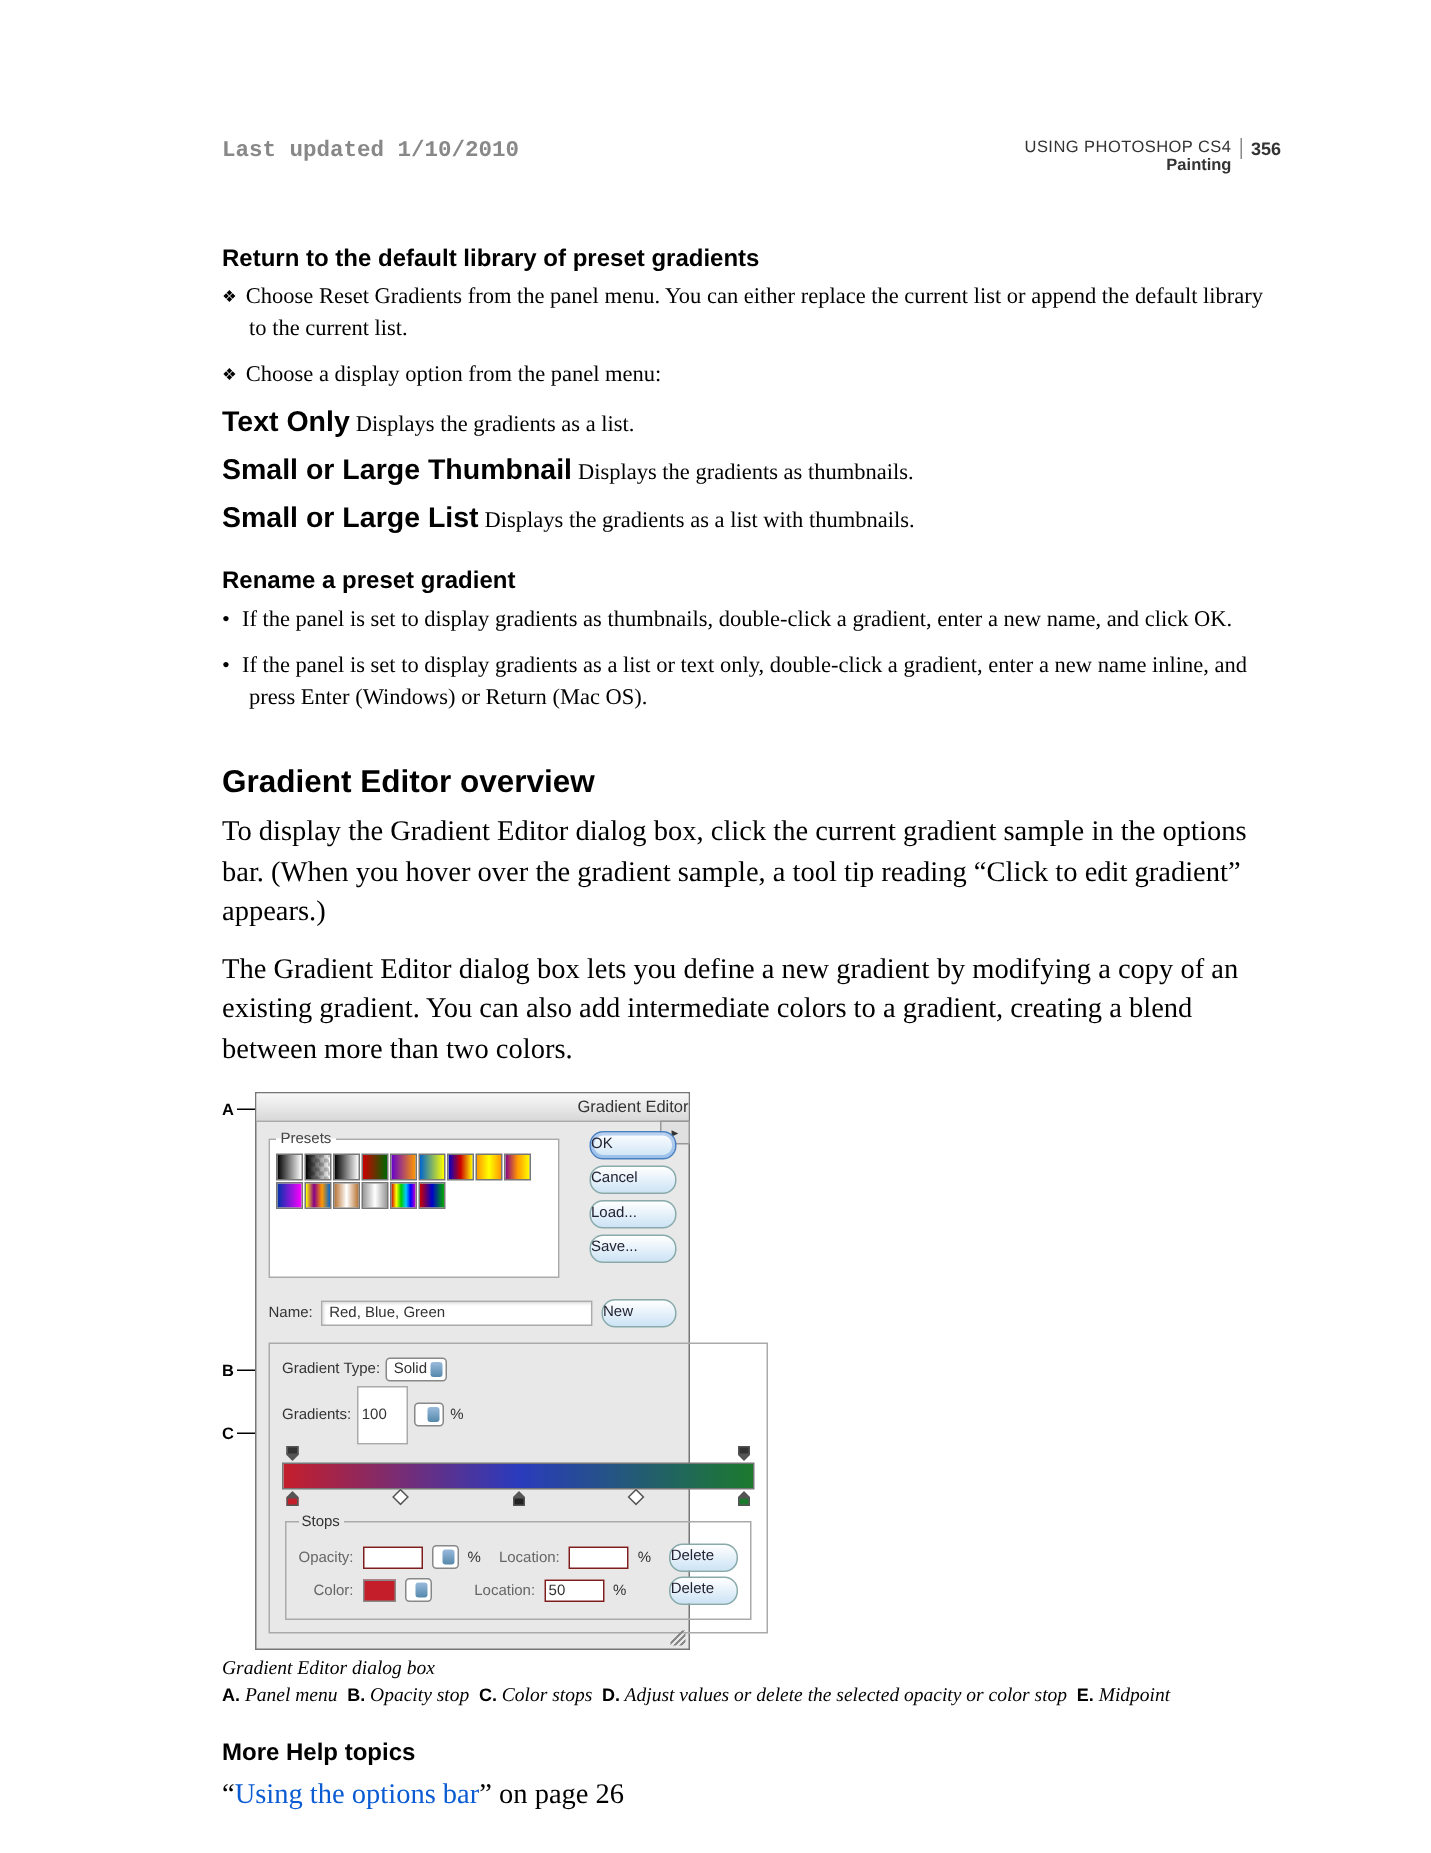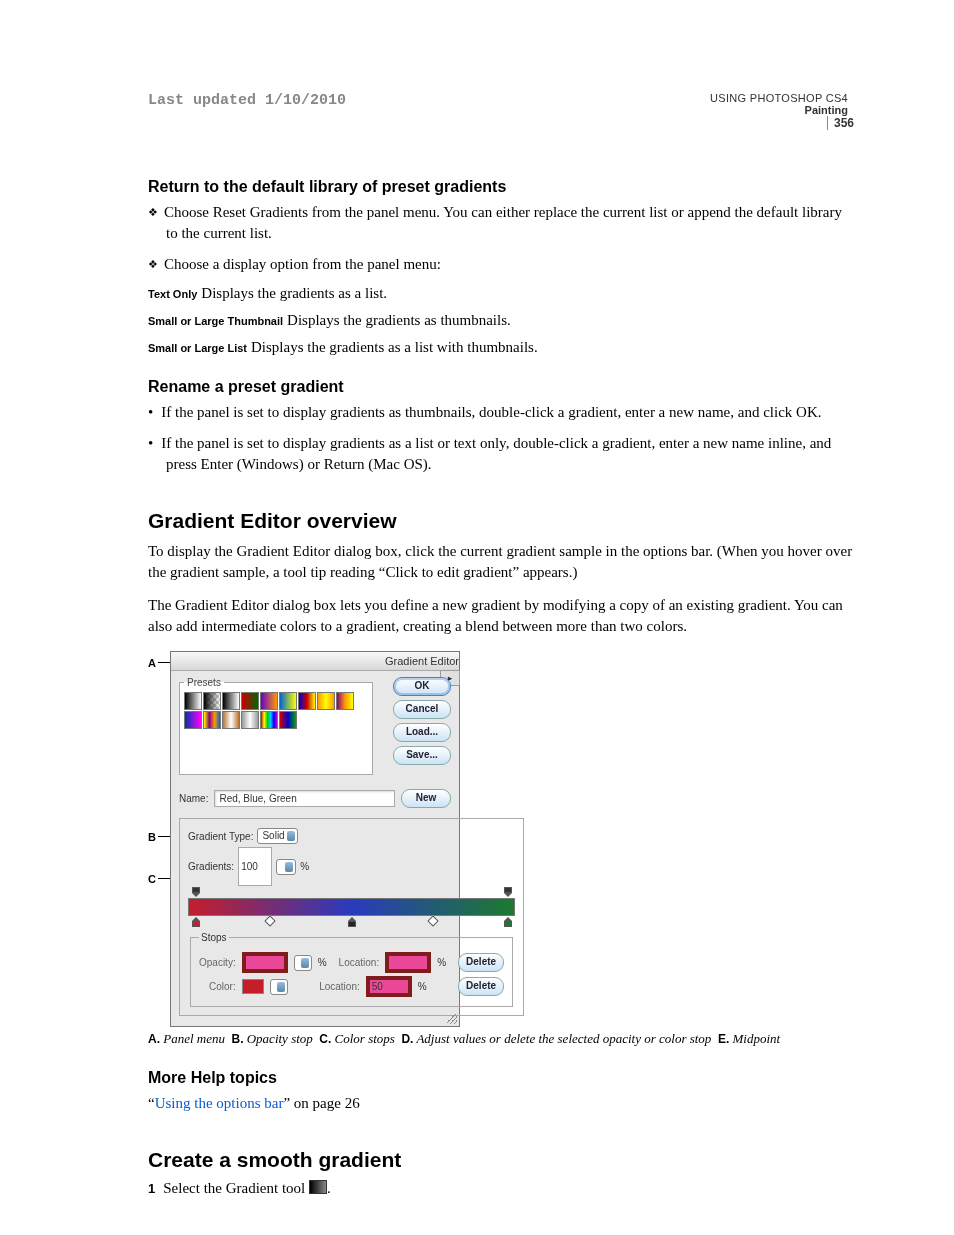--- a/index.html
+++ b/index.html
@@ -28,22 +28,21 @@
     font-weight: bold;
     color: #888;
     font-size: 15px;
   }
   .header-right {
     text-align: right;
     font-family: "Myriad Pro", Arial, sans-serif;
     font-size: 11px;
     color: #333;
     display: flex;
-    align-items: flex-end;
-    flex-direction: column;
+    align-items: flex-start;
   }
   .header-right-col {
     text-align: right;
     padding-right: 6px;
   }
   .page-num {
     font-weight: bold;
     border-left: 1px solid #888;
     padding-left: 6px;
     font-size: 12px;
@@ -57,21 +56,21 @@
     font-size: 16px;
     margin: 22px 0 6px 0;
   }
   h2.big {
     font-family: "Myriad Pro", Arial, sans-serif;
     font-weight: bold;
     font-size: 21px;
     margin: 34px 0 8px 0;
   }
   p.body {
-    font-size: 15px;
+    font-size: 19px;
     line-height: 1.4;
     margin: 6px 0 12px 0;
   }
   .indent-bullet {
     padding-left: 18px;
     text-indent: -18px;
     margin: 4px 0 10px 0;
     font-size: 15px;
     line-height: 1.4;
   }
@@ -84,21 +83,21 @@
     padding-right: 8px;
     font-size: 15px;
   }
   .def-line {
     font-size: 15px;
     margin: 10px 0;
   }
   .def-line .term {
     font-family: "Myriad Pro", Arial, sans-serif;
     font-weight: bold;
-    font-size: 11px;
+    font-size: 19px;
     padding-right: 4px;
   }
   .num-step {
     font-size: 15px;
     margin: 8px 0;
   }
   .num-step .num {
     font-family: "Myriad Pro", Arial, sans-serif;
     font-weight: bold;
     font-size: 13px;
@@ -189,24 +188,22 @@
     border: 1px solid #777;
   }
   .btn-col { display: flex; flex-direction: column; gap: 4px; }
   .mac-btn {
     width: 56px;
     height: 17px;
     border: 1px solid #8aa;
     border-radius: 9px;
     background: linear-gradient(#fff,#cce3f5);
     font-size: 10px;
-    text-align: center;
     line-height: 15px;
     color: #223;
-    font-weight: bold;
   }
   .mac-btn.primary { border-color:#4a80c0; box-shadow: 0 0 0 2px rgba(80,140,220,.4) inset;}
   .name-row {
     display: flex;
     align-items: center;
     gap: 6px;
     margin-top: 14px;
   }
   .txtfield {
     flex: 1;
@@ -286,21 +283,21 @@
   .ostop::after{
     content:"";position:absolute;left:0;top:0;width:8px;height:6px;border:1px solid #555;background:#333;box-sizing:border-box;
   }
   .mid {
     position:absolute; bottom:-10px; transform:translateX(-50%);
     width:6px;height:6px;border:1px solid #555;background:#fff;transform-origin:center;
     transform: translateX(-50%) rotate(45deg);
   }
   fieldset.stops { border:1px solid #aaa; margin-top:16px; padding:6px 8px;}
   .stops .row-small .mini-input{
-    width:34px;height:13px;background:#ec4899;border:4px solid #7f1d1d;font-size:10px;padding:0 2px;line-height:13px;
+    width:34px;height:13px;background:#ffffff;border:1px solid #7f1d1d;font-size:10px;padding:0 2px;line-height:13px;
   }
   .stops .row-small .lbl{ color:#666;}
   .swatch-mini{ width:20px;height:13px;border:1px solid #888;background:#c41e2b;display:inline-block;}
   .stops .row-small { justify-content: flex-start; gap:6px;}
   .spacer{flex:1;}
   .resize{
     position:absolute;right:2px;bottom:2px;width:10px;height:10px;
     background:
       linear-gradient(135deg,transparent 0 40%,#888 40% 48%,transparent 48% 60%,#888 60% 68%,transparent 68% 80%,#888 80% 88%,transparent 88%);
   }
@@ -461,20 +458,21 @@
               <span class="spacer"></span>
               <div class="mac-btn" style="width:44px">Delete</div>
             </div>
           </fieldset>
         </fieldset>
         <span class="resize"></span>
       </div>
     </div>
   </div>
 
+  <p class="caption">Gradient Editor dialog box</p>
   <p class="caption-key">
     <b>A.</b> <span>Panel menu</span>&nbsp;
     <b>B.</b> <span>Opacity stop</span>&nbsp;
     <b>C.</b> <span>Color stops</span>&nbsp;
     <b>D.</b> <span>Adjust values or delete the selected opacity or color stop</span>&nbsp;
     <b>E.</b> <span>Midpoint</span>
   </p>
 
   <h3 class="section">More Help topics</h3>
   <p class="body">

